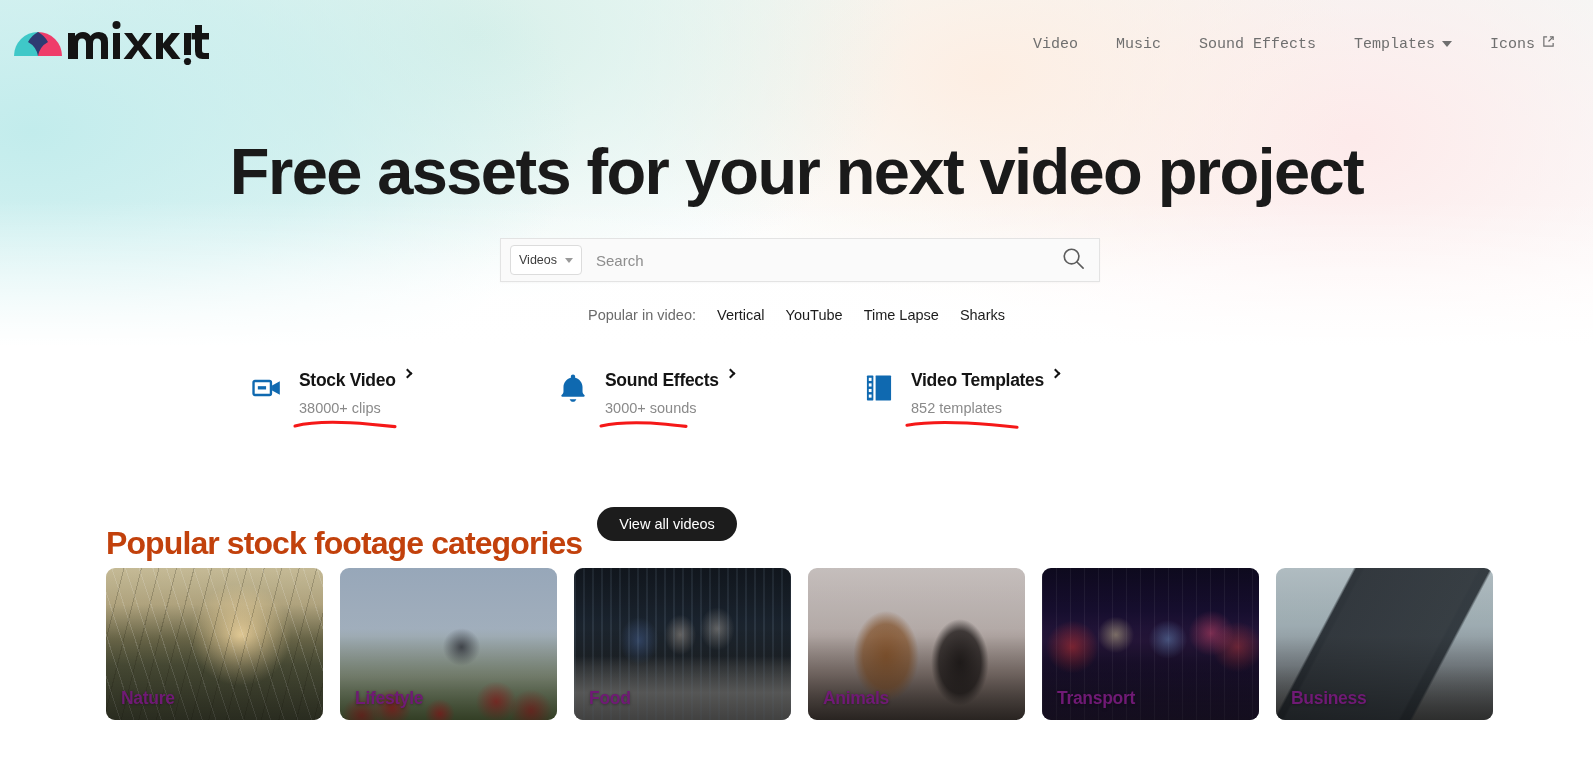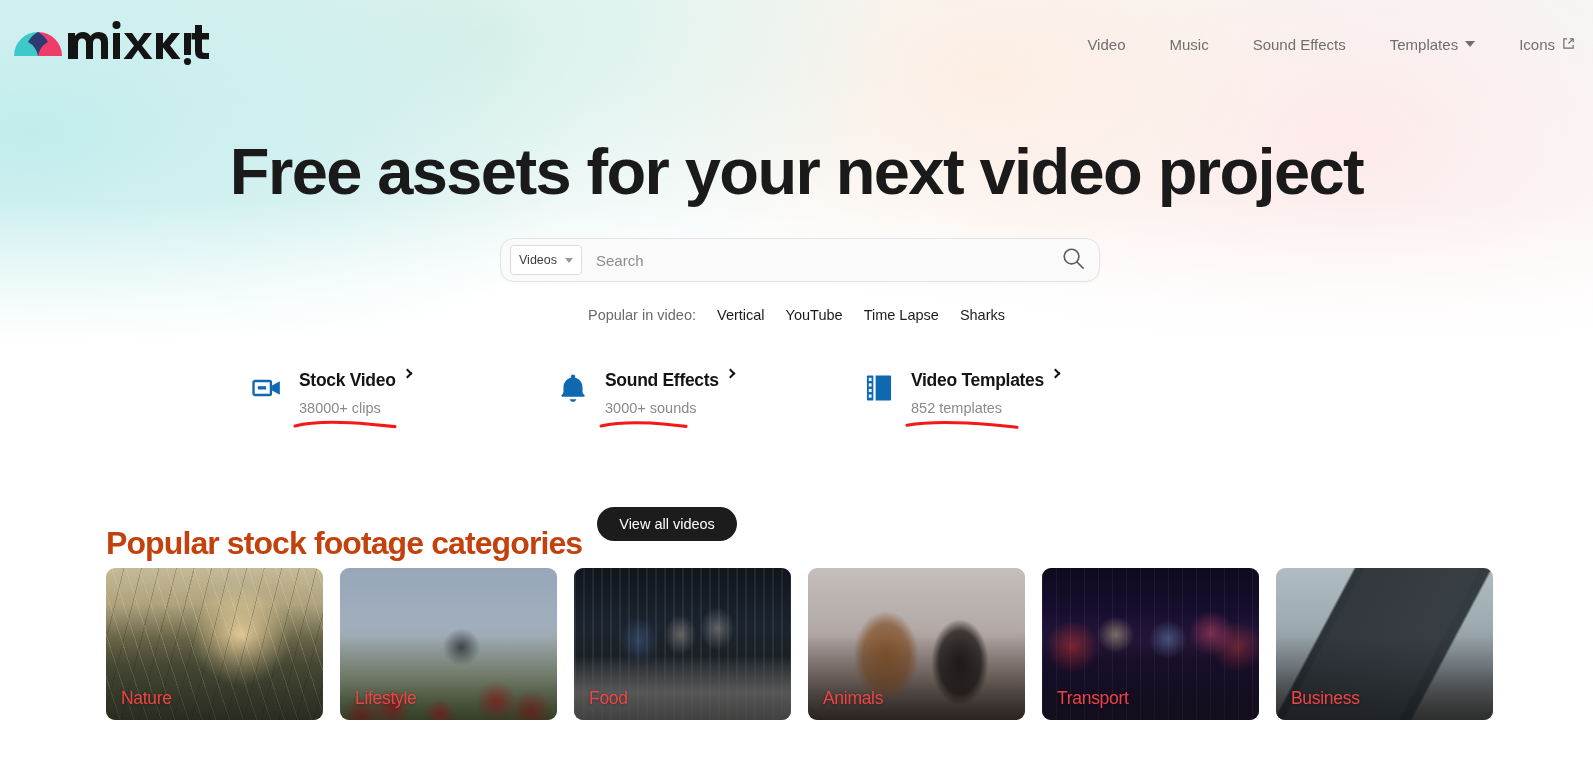--- a/index.html
+++ b/index.html
@@ -56,21 +56,23 @@
     margin-left: 12px;
     cursor: pointer;
   }
   .logo-mark { display: block; }
   .logo-word { display: block; margin-left: 2px; }
 
   .nav {
     margin-left: auto;
     display: flex;
     align-items: center;
-    gap: 8px;
+    gap: 2px;
+    padding-right: 20px;
+    font-family: Liberation Mono, monospace;
   }
   .nav-item {
     font-size: 15px;
     color: #6f6f6f;
     padding: 8px 18px;
     cursor: pointer;
     white-space: nowrap;
     display: flex;
     align-items: center;
     gap: 7px;
@@ -97,21 +99,21 @@
     color: #1a1a1a;
   }
 
   
   .search-wrap {
     position: absolute;
     left: 500px; top: 238px;
     width: 600px; height: 44px;
     background: #fafafa;
     border: 1px solid #e3e3e3;
-    border-radius: 14px;
+    border-radius: 0;
     display: flex;
     align-items: center;
     box-shadow: 0 1px 2px rgba(0,0,0,0.03);
   }
   .search-select {
     margin-left: 9px;
     height: 30px;
     min-width: 66px;
     background: #ffffff;
     border: 1px solid #dcdcdc;
@@ -270,23 +272,23 @@
     cursor: pointer;
   }
   .card-img { position: absolute; inset: 0; }
   .card-shade {
     position: absolute; inset: 0;
     background: linear-gradient(180deg, rgba(0,0,0,0.05) 0%, rgba(0,0,0,0.05) 45%, rgba(0,0,0,0.45) 100%);
   }
   .card-label {
     position: absolute;
     left: 15px; bottom: 11px;
-    color: #ef4444;
+    color: #701a75;
     font-size: 17.5px;
-    font-weight: 400;
+    font-weight: 700;
     letter-spacing: -0.3px;
     text-shadow: 0 1px 3px rgba(0,0,0,0.35);
   }
 
   
   .img-nature {
     background:
       radial-gradient(circle at 62% 44%, rgba(255,226,168,0.85) 0%, rgba(255,210,140,0) 32%),
       linear-gradient(180deg, #cfc49e 0%, #b8ab84 24%, #6f6b4c 46%, #55583e 64%, #4b4f39 100%);
   }

